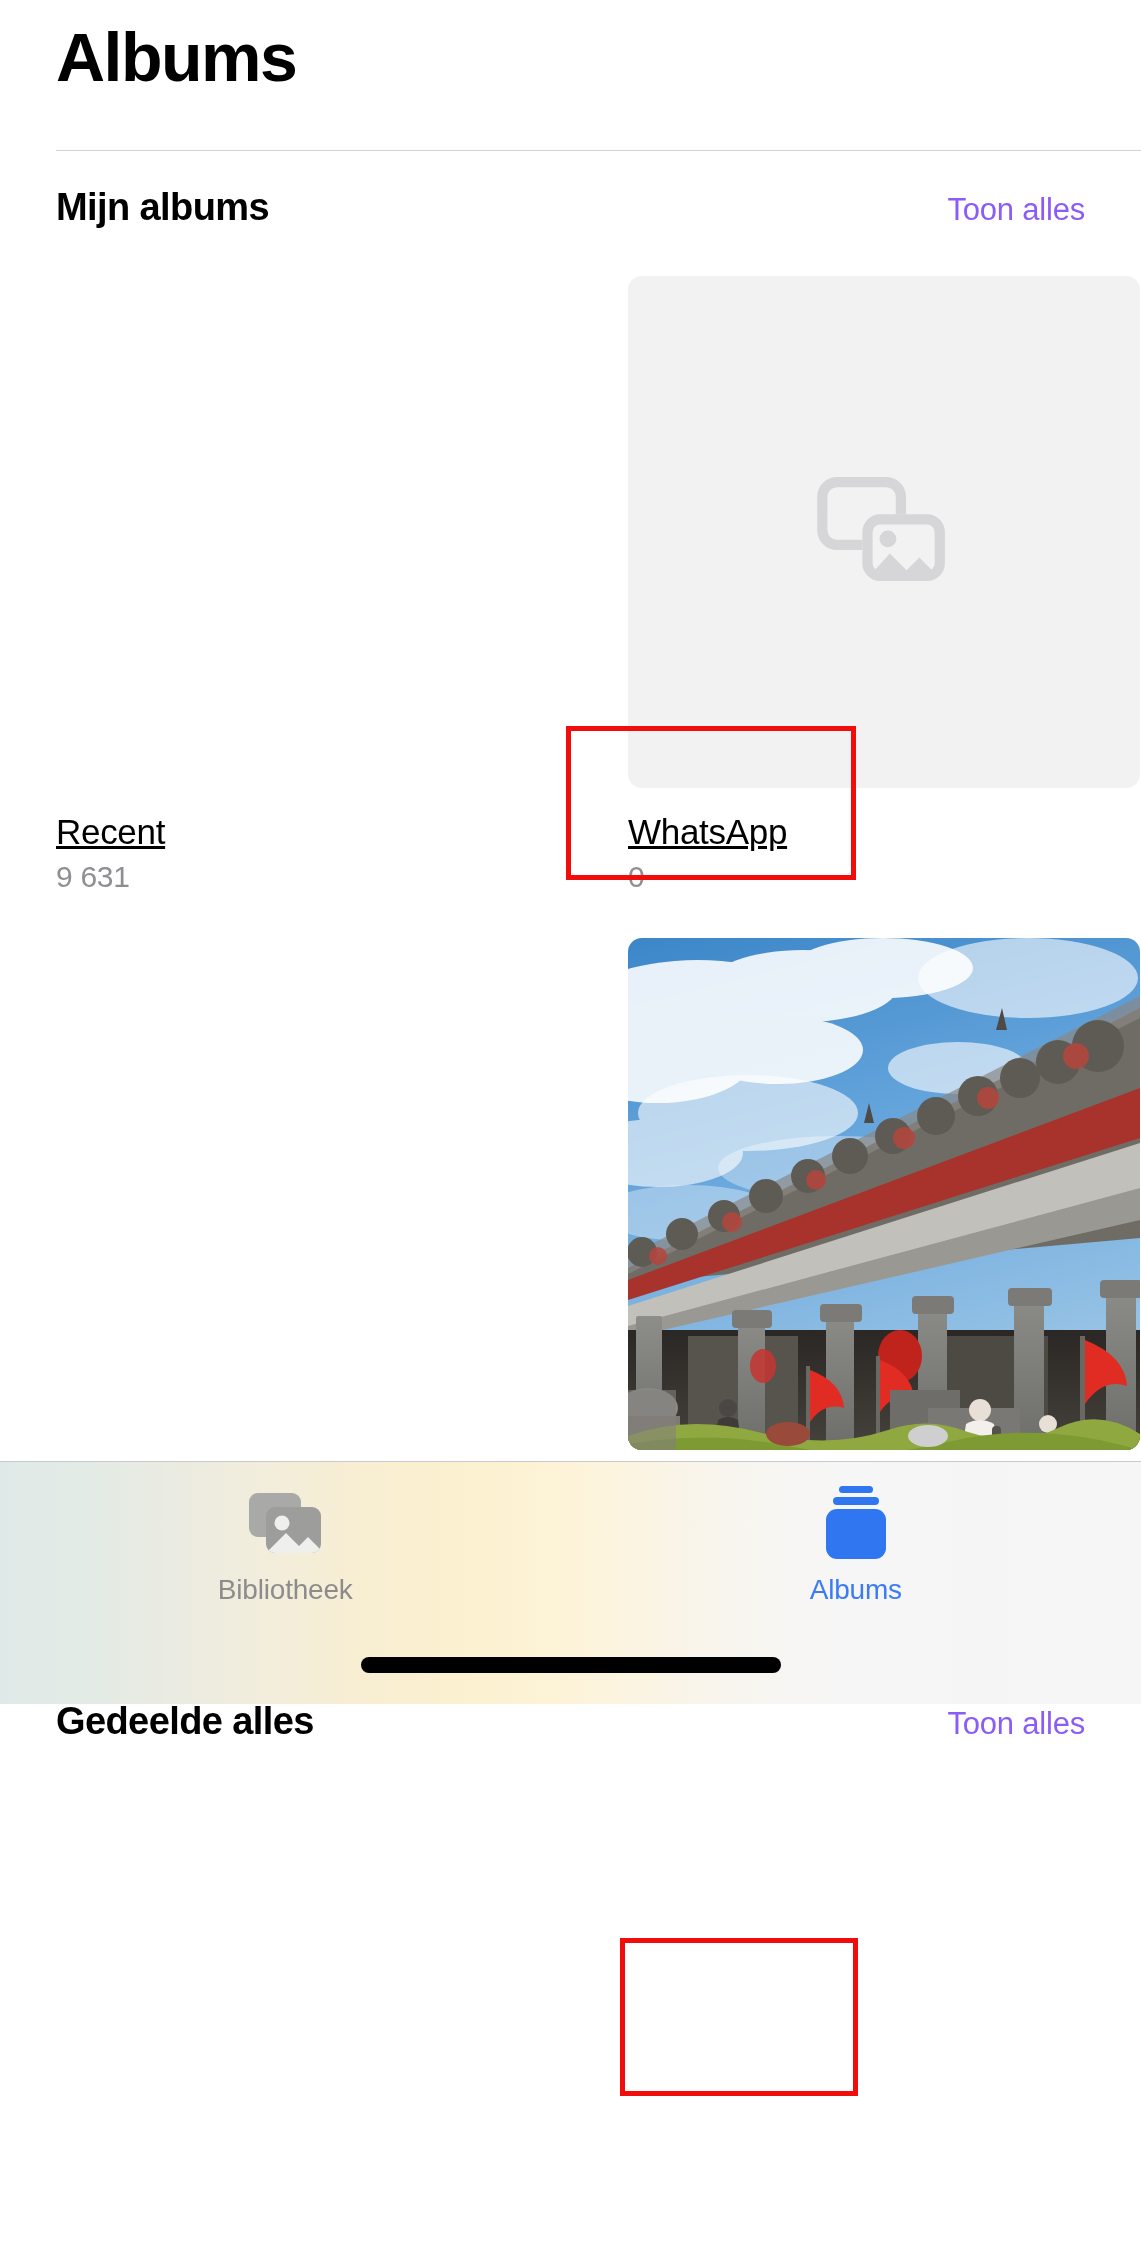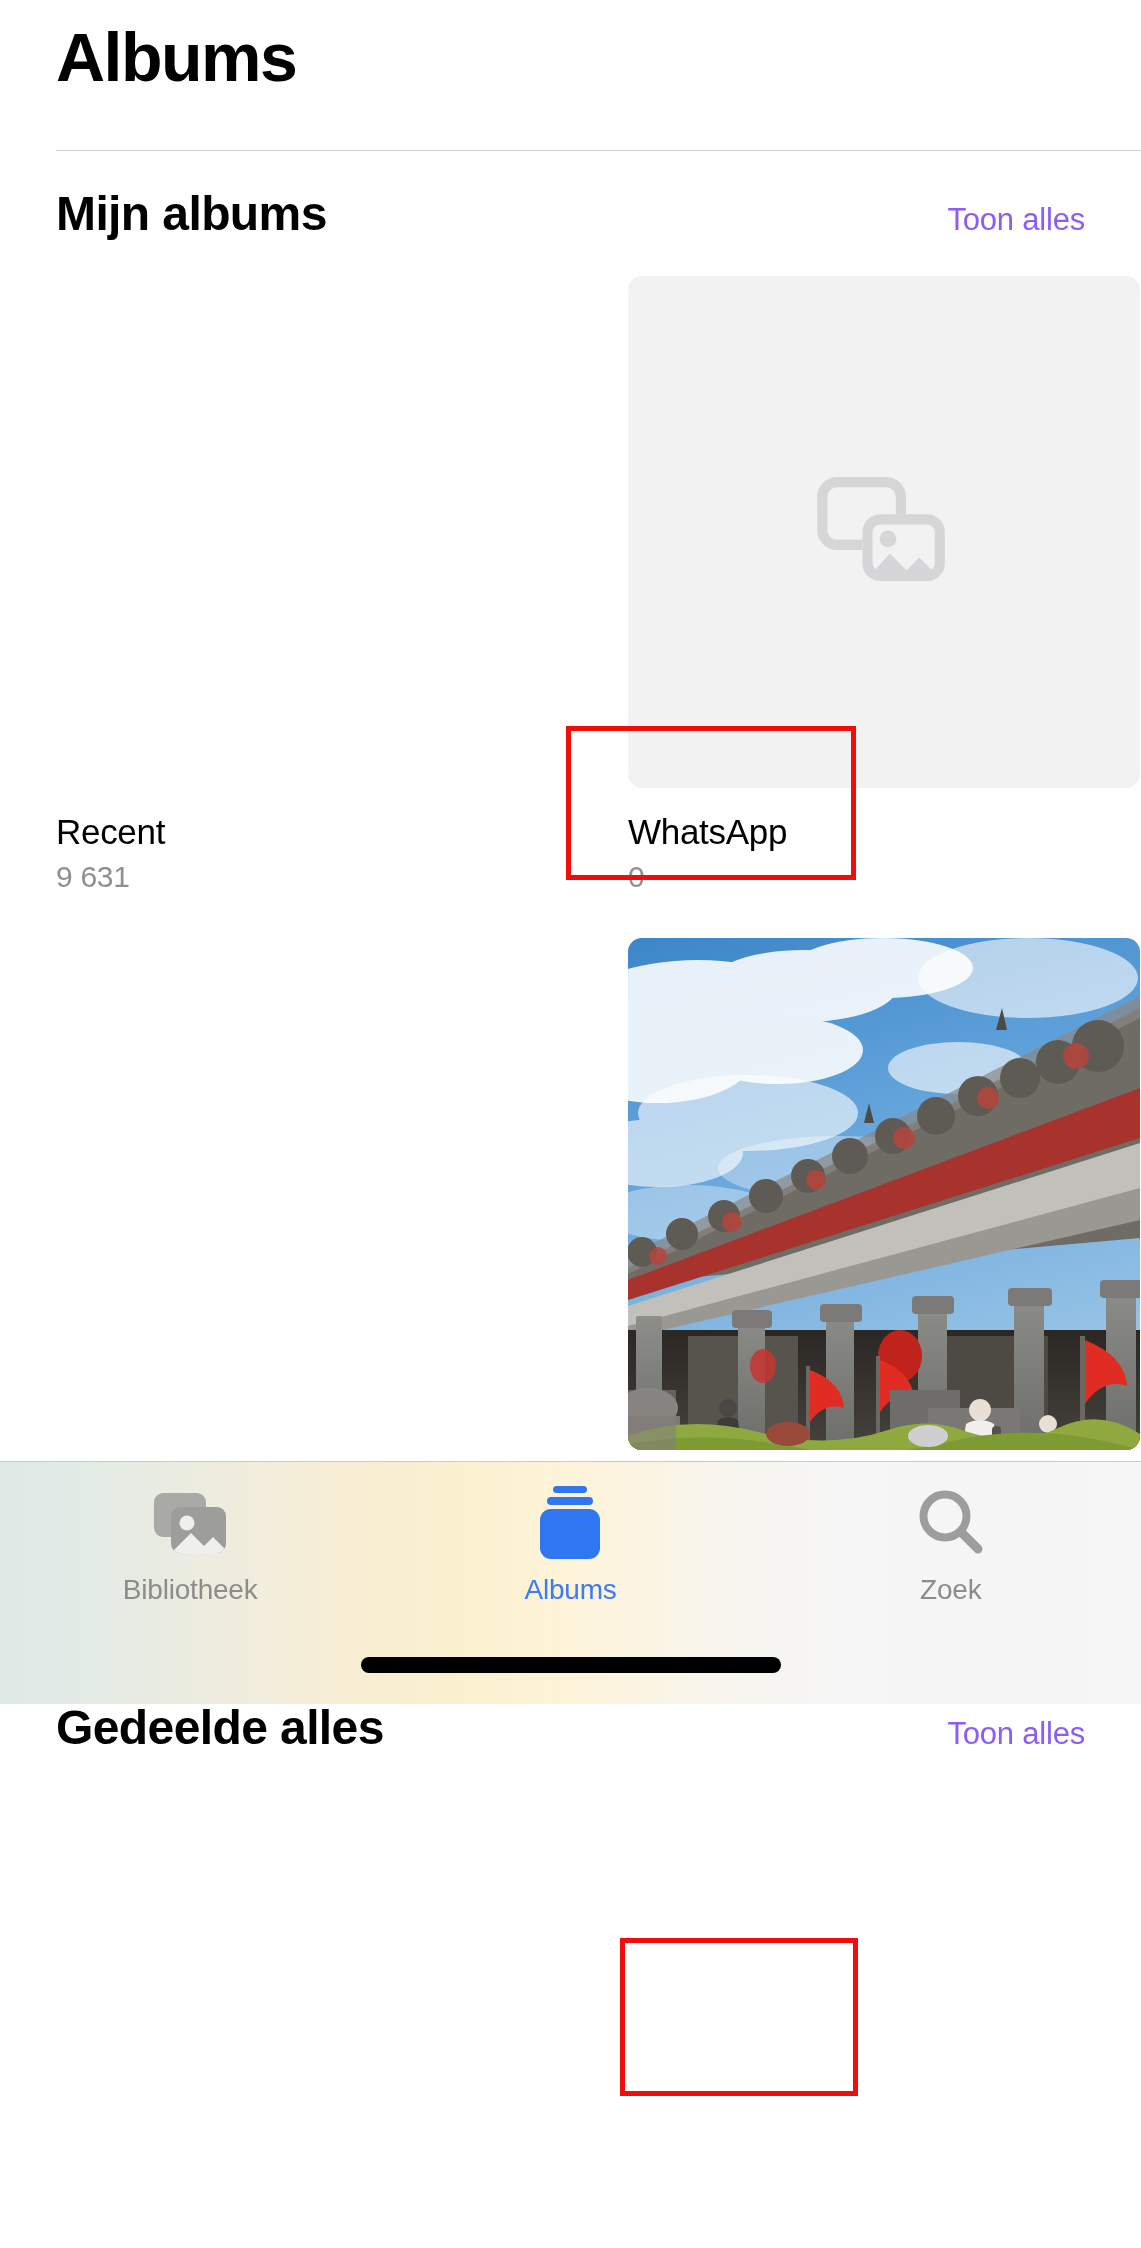--- a/index.html
+++ b/index.html
@@ -24,21 +24,21 @@
     background:#d2d2d4;
   }
 
   
   .section-head {
     position:absolute; left:0; width:1141px;
     display:flex; align-items:baseline; justify-content:space-between;
     padding:0 56px 0 56px;
   }
   .section-title {
-    font-size:48px; font-weight:700; color:#000; letter-spacing:-0.6px;
+    font-size:38px; font-weight:700; color:#000; letter-spacing:-0.6px;
   }
   .section-action {
     font-size:31px; color:#8b5cf6; font-weight:400; letter-spacing:-0.2px;
   }
 
   
   .album-grid {
     position:absolute; left:56px; top:276px; width:1085px;
   }
   .album-row { display:flex; gap:60px; }
@@ -50,21 +50,21 @@
   .album-thumb.empty {
     background:#f2f2f2;
     display:flex; align-items:center; justify-content:center;
   }
   .album-thumb.blank { background:transparent; }
   .ph-icon { width:136px; height:110px; opacity:1; }
 
   .album-meta { padding-top:22px; }
   .album-name {
     font-size:35px; color:#000; font-weight:400; letter-spacing:-0.3px;
-    line-height:1.25; min-height:44px;
+    line-height:1.25; min-height:44px;text-decoration:underline;
   }
   .album-count {
     font-size:30px; color:#8e8e93; font-weight:400; letter-spacing:-0.3px;
     line-height:1.25; margin-top:4px;
   }
 
   
   .photo-art { position:absolute; inset:0; overflow:hidden; }
 
   
@@ -338,29 +338,20 @@
         <div class="tab-icon">
           <svg width="74" height="78" viewBox="0 0 74 78">
             <rect x="20" y="2" width="34" height="7" rx="3.5" fill="#2f76f0"></rect>
             <rect x="14" y="13" width="46" height="8" rx="4" fill="#2f76f0"></rect>
             <rect x="7" y="25" width="60" height="50" rx="11" fill="#2f76f0"></rect>
           </svg>
         </div>
         <div class="tab-label">Albums</div>
       </div>
 
-      <div class="tab">
-        <div class="tab-icon">
-          <svg width="74" height="74" viewBox="0 0 74 74">
-            <circle cx="31" cy="30" r="21.5" fill="none" stroke="#9d9d9b" stroke-width="8"></circle>
-            <line x1="47" y1="46" x2="64" y2="63" stroke="#9d9d9b" stroke-width="9" stroke-linecap="round"></line>
-          </svg>
-        </div>
-        <div class="tab-label">Zoek</div>
-      </div>
 
     </div>
     <div class="home-indicator"></div>
   </div>
 
   <div class="hl" style="left:566px; top:726px; width:290px; height:154px;"></div>
   <div class="hl" style="left:620px; top:1938px; width:238px; height:158px;"></div>
 
 </div>
 

